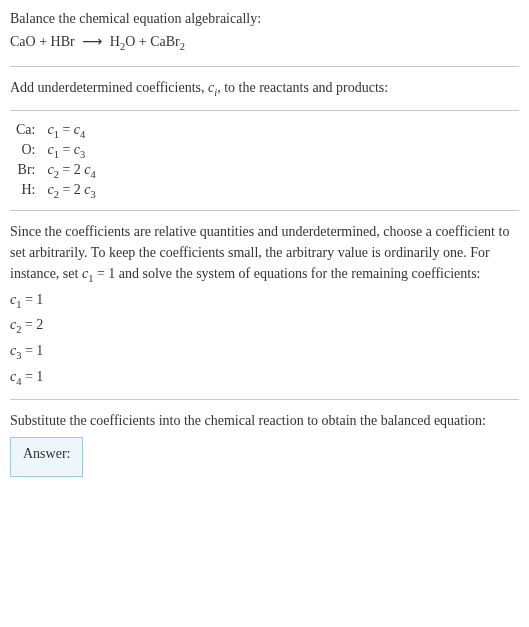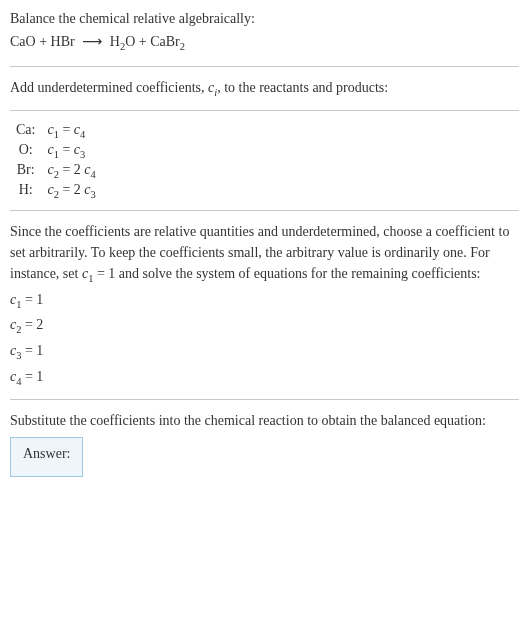--- a/index.html
+++ b/index.html
@@ -43,21 +43,21 @@
     }
     .atom-table {
       border-collapse: collapse;
       margin-top: 2px;
     }
     .atom-table td {
       padding: 1px 6px;
       vertical-align: top;
     }
     .atom-table td:first-child {
-      text-align: center;
+      text-align: right;
     }
     .answer-box {
       border: 1px solid #9ec8e0;
       background: #eef6fb;
       padding: 8px 12px 10px 12px;
       display: inline-block;
       margin-top: 4px;
     }
     .answer-label {
       margin-bottom: 4px;
@@ -68,21 +68,21 @@
     .sub-i {
       font-style: italic;
       font-size: 0.75em;
       vertical-align: sub;
     }
   </style>
 </head>
 <body>
 
 <div class="section">
-  <div class="line">Balance the chemical relative algebraically:</div>
+  <div class="line">Balance the chemical equation algebraically:</div>
   <div class="equation">
     <span>CaO</span><span> + </span><span>HBr</span>
     <span class="arrow">⟶</span>
     <span>H</span><sub>2</sub><span>O</span><span> + </span><span>CaBr</span><sub>2</sub>
   </div>
 </div>
 
 <hr>
 
 <div class="section">

